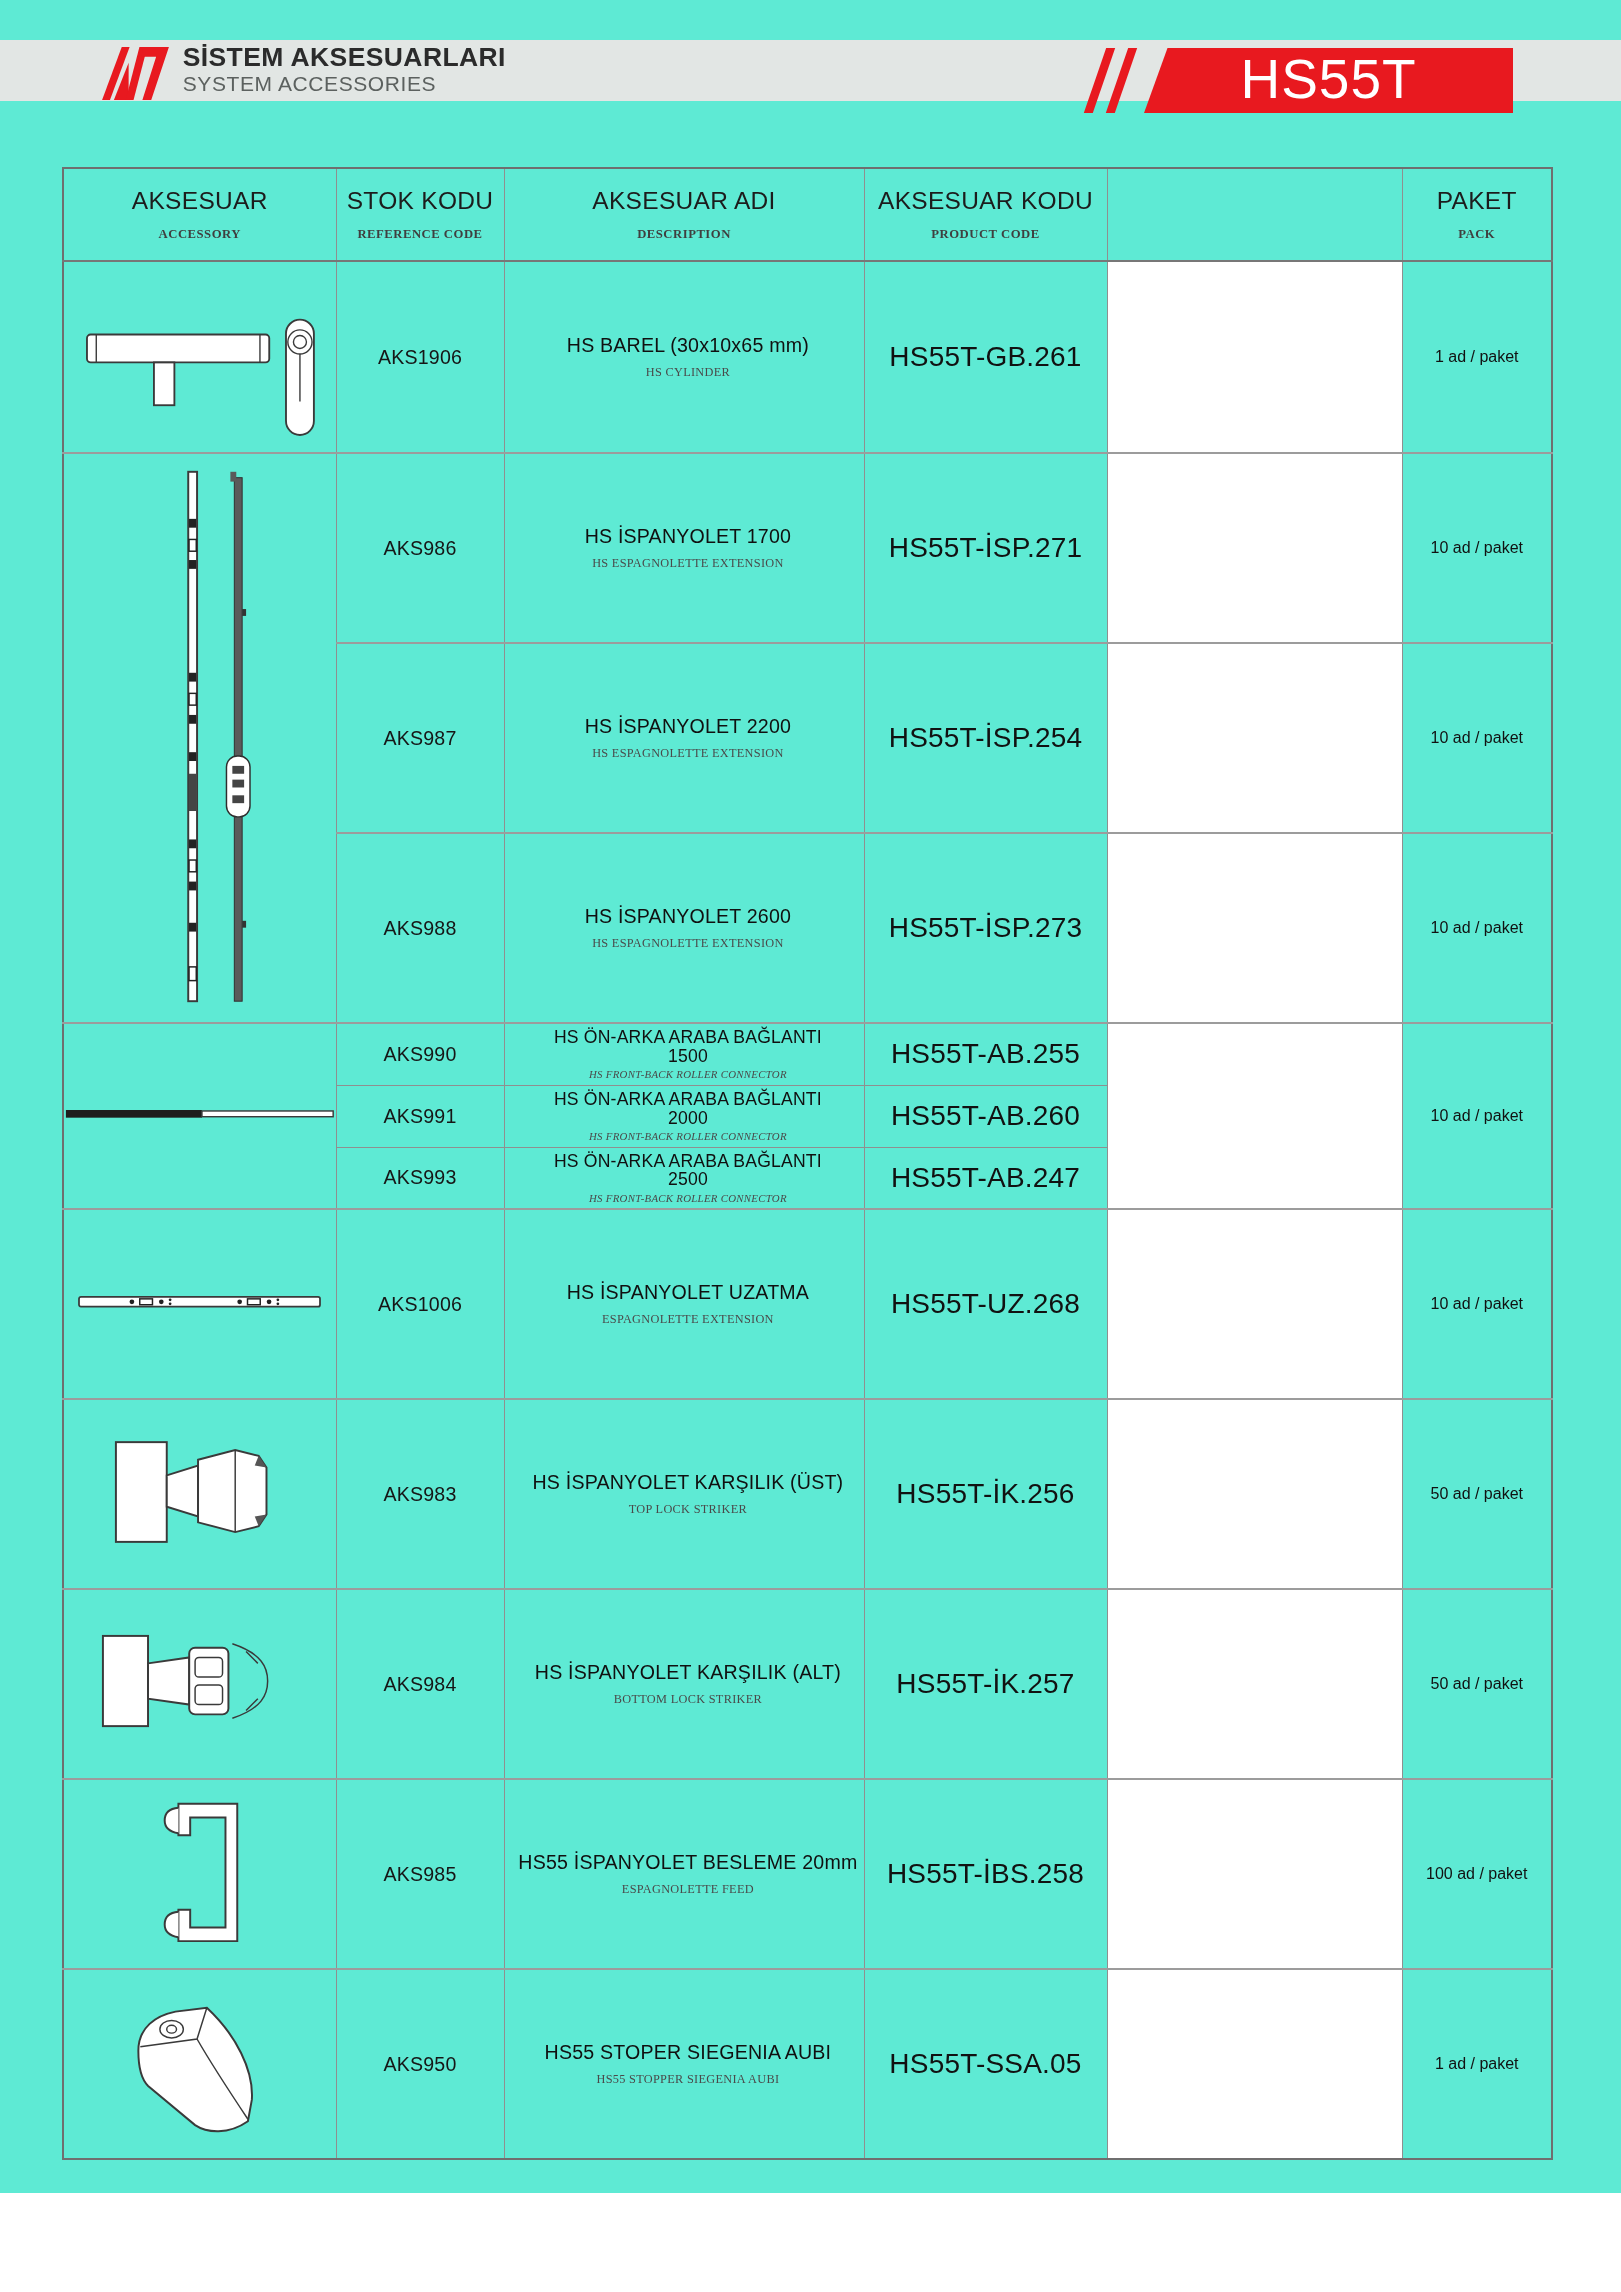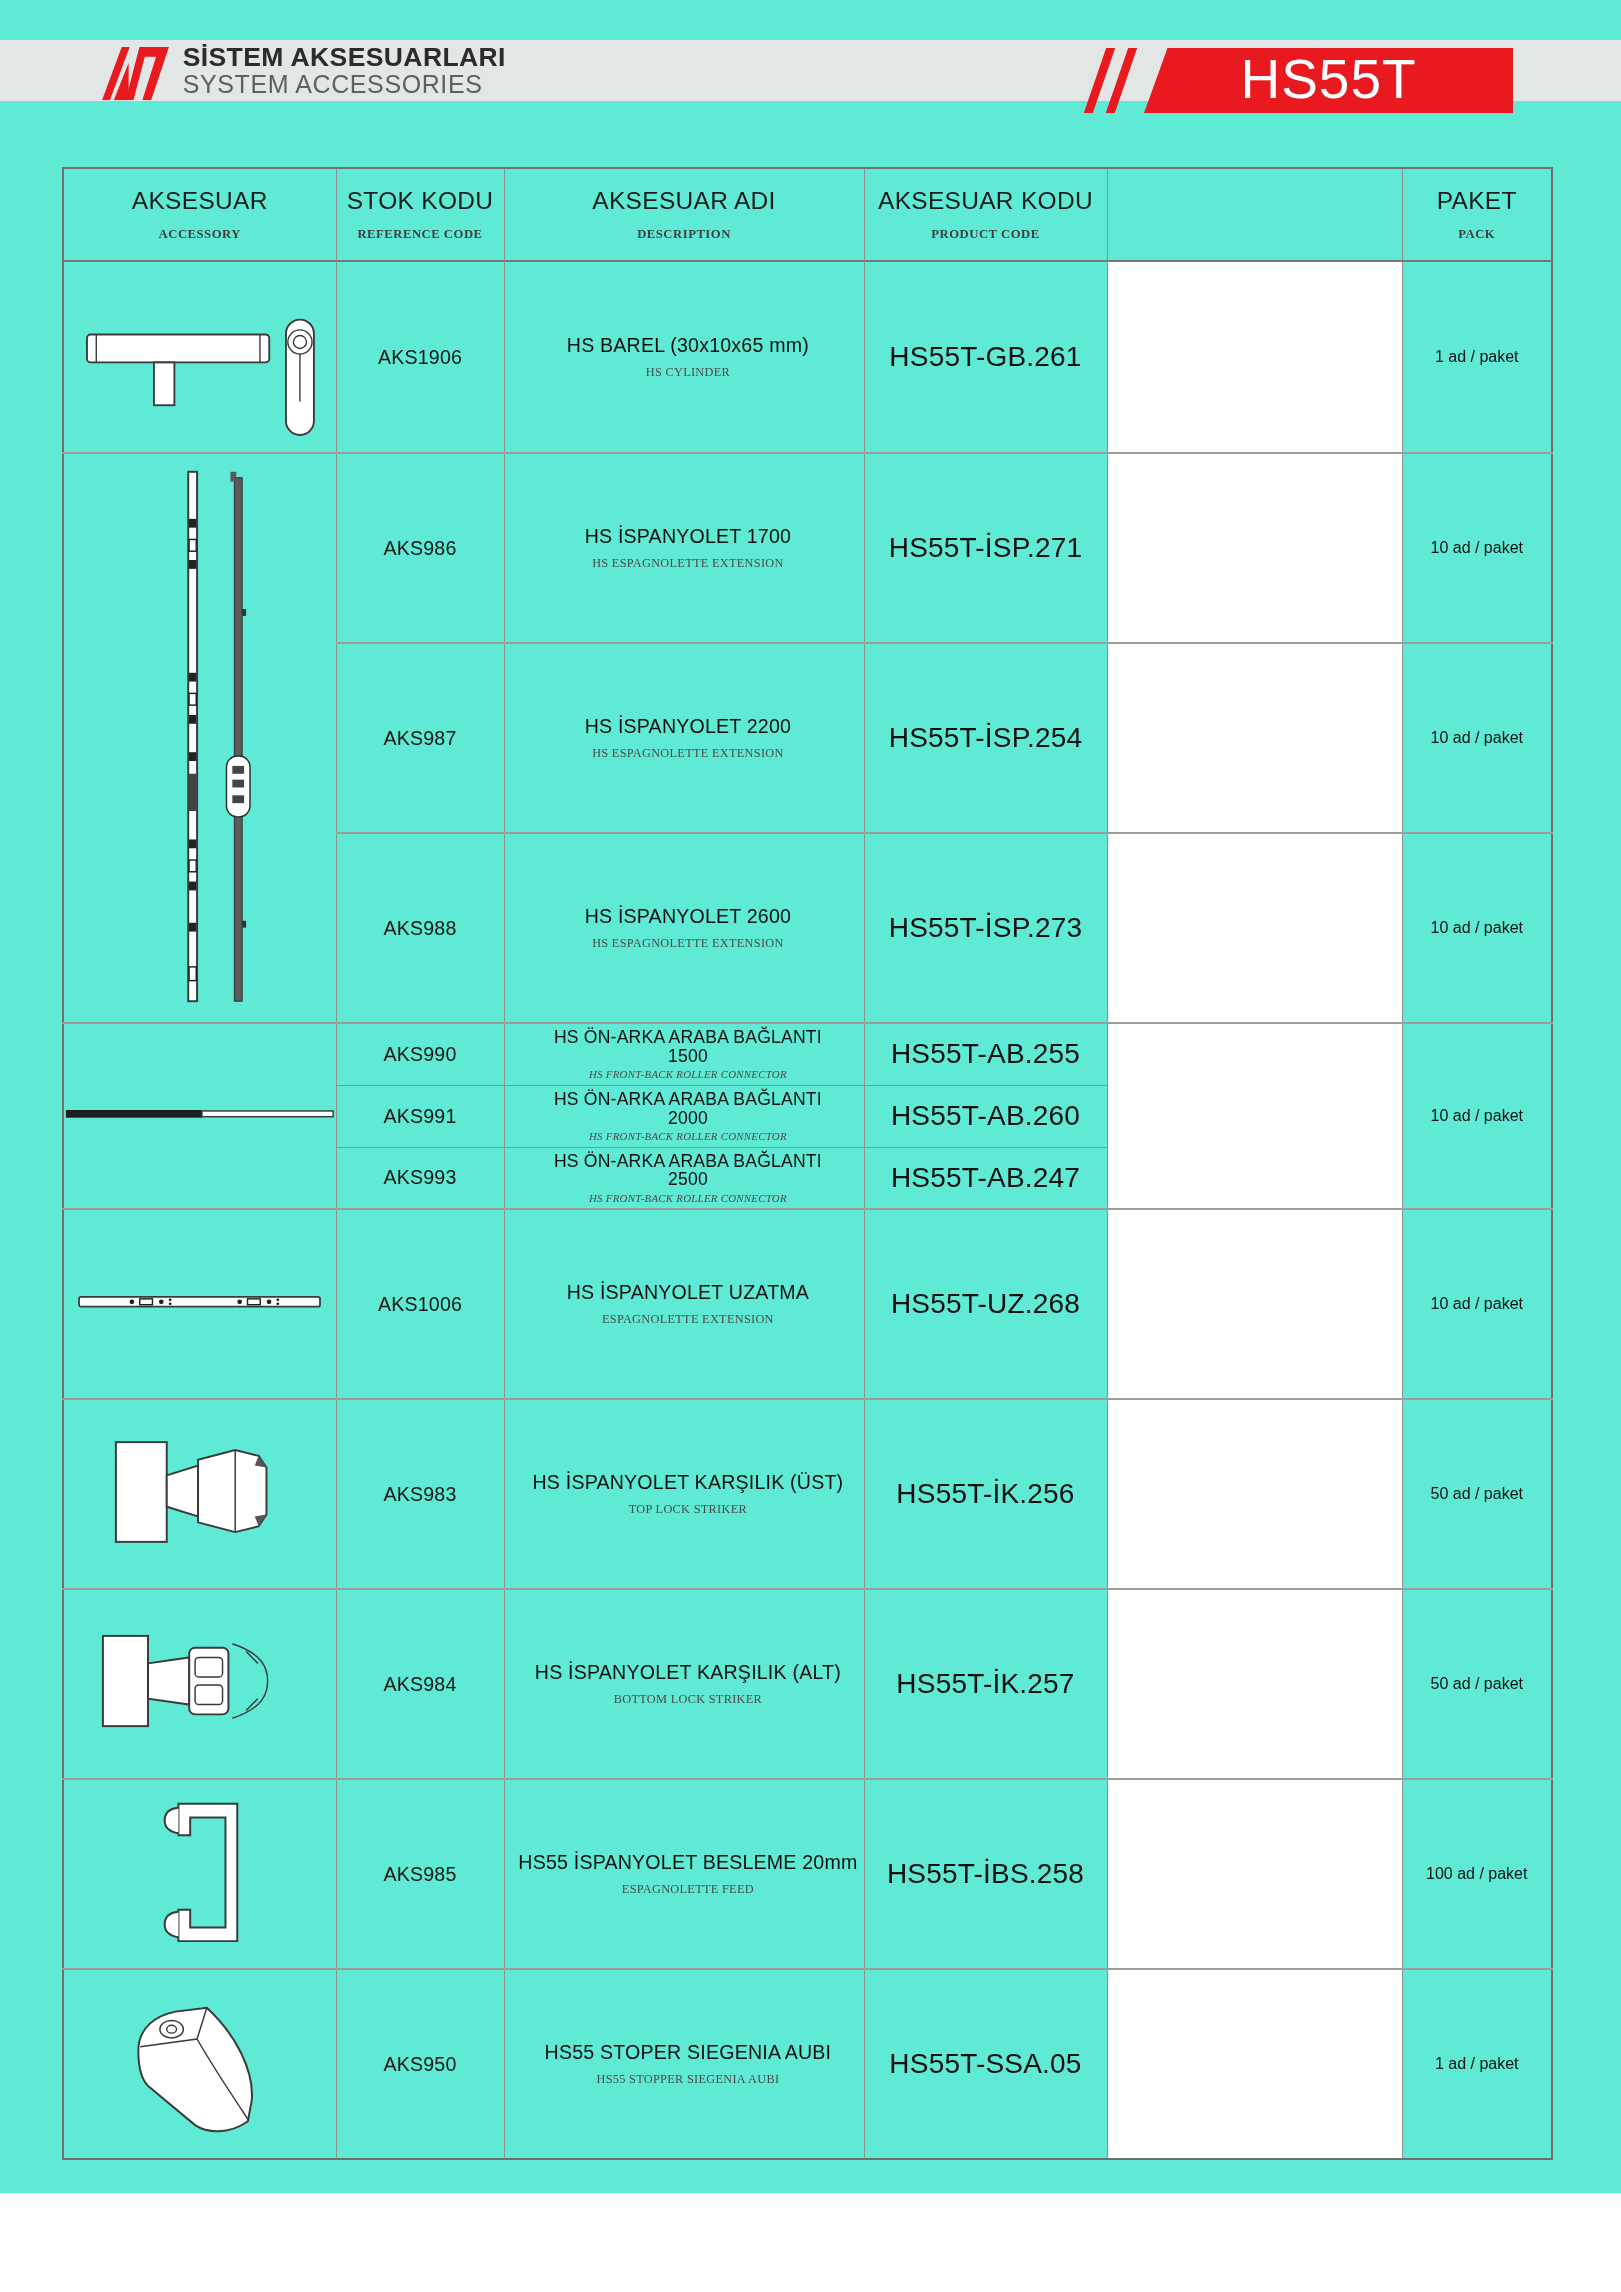--- a/index.html
+++ b/index.html
@@ -4,21 +4,21 @@
 <style>
   html,body{margin:0;padding:0;background:#fff;}
   .page{position:relative;width:1621px;height:2193px;background:#5eead4;overflow:hidden;
         font-family:"Liberation Sans", sans-serif;color:#141414;}
 
   
   .top-band{position:absolute;left:0;top:40px;width:1621px;height:61px;background:#e2e6e4;}
   .logo{position:absolute;left:102px;top:43px;display:flex;align-items:flex-start;gap:13.7px;}
   .logo-mark{width:67px;height:57px;}
   .logo-title{font-size:26.5px;font-weight:bold;color:#2b2b2b;letter-spacing:0.4px;line-height:29px;}
-  .logo-subtitle{font-size:25px;color:#5c615f;letter-spacing:0.6px;line-height:24.5px;}
+  .logo-subtitle{font-size:21px;color:#5c615f;letter-spacing:0.6px;line-height:24.5px;}
 
   .banner{position:absolute;left:1066px;top:48px;width:447px;height:65px;}
   .stripe{position:absolute;top:0;height:65px;width:8.8px;background:#e8191f;transform:skewX(-19deg);}
   .stripe.s1{left:29px;}
   .stripe.s2{left:51px;}
   .banner-block{position:absolute;left:78px;top:0;right:0;bottom:0;background:#e8191f;
     clip-path:polygon(23.5px 0,100% 0,100% 100%,0 100%);
     color:#fff;font-size:55px;line-height:63px;text-align:center;letter-spacing:1px;}
 
   

